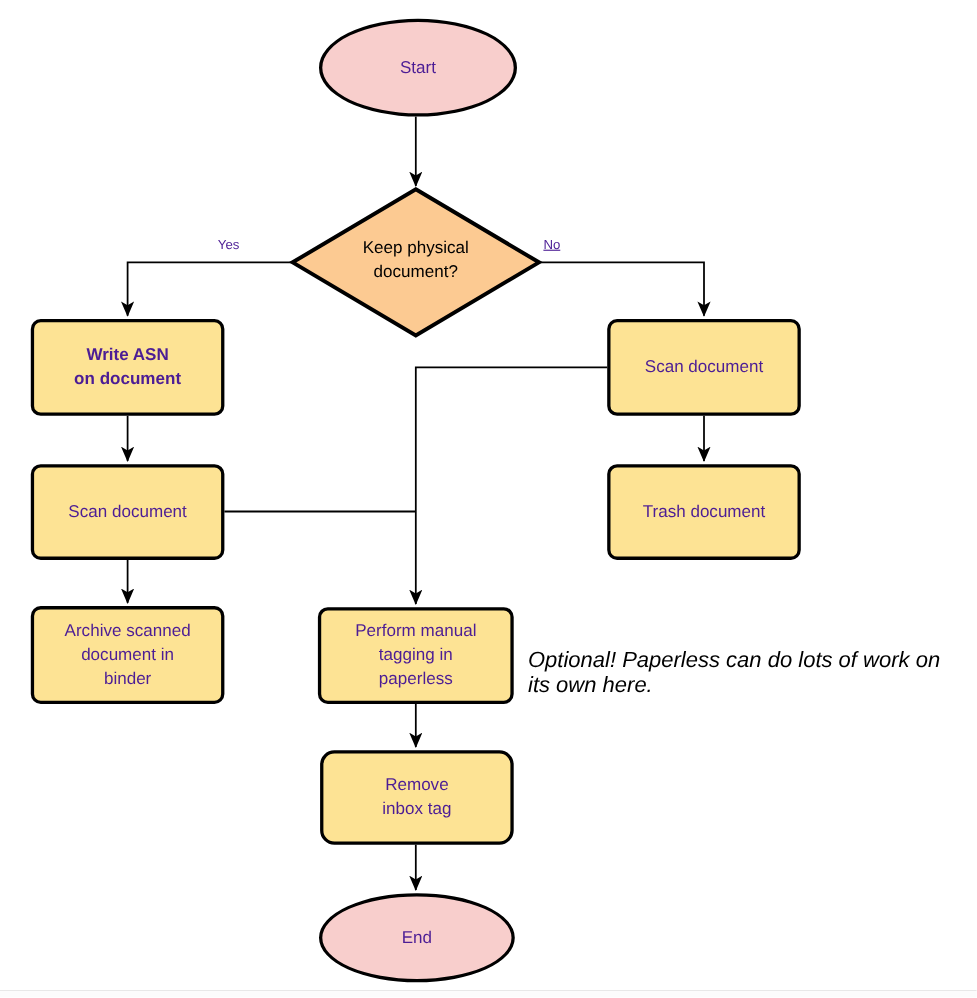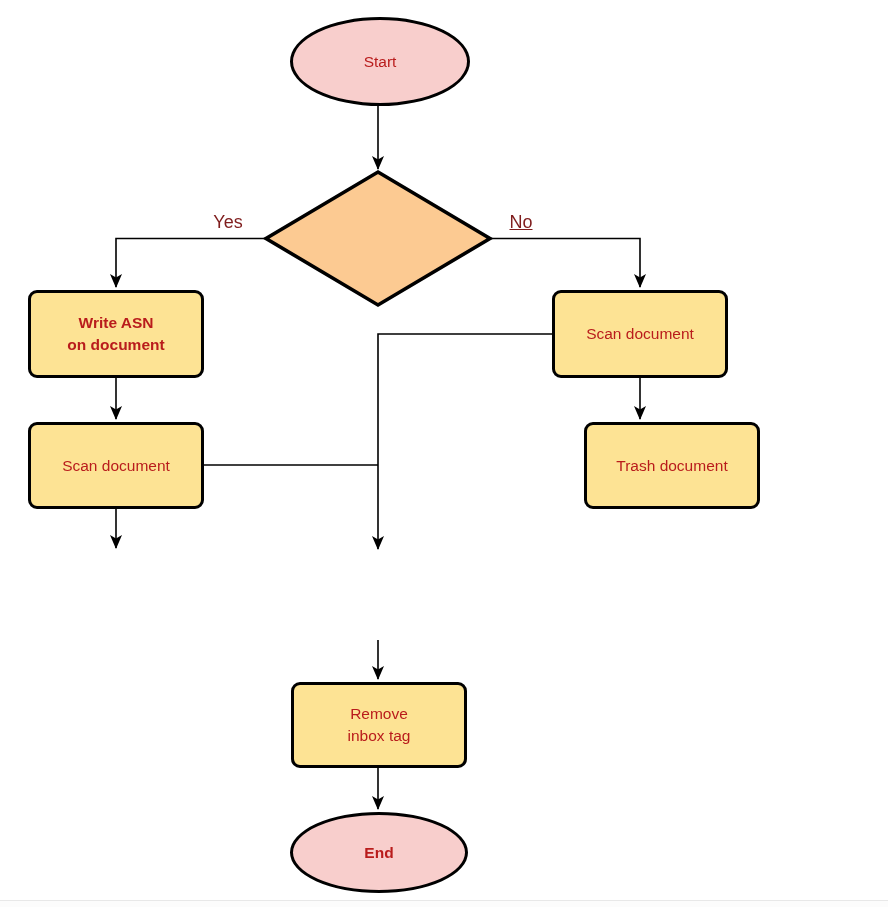--- a/index.html
+++ b/index.html
@@ -36,21 +36,21 @@
   .node {
     position: absolute;
     box-sizing: border-box;
     border: 3px solid var(--stroke, #000000);
     display: flex;
     align-items: center;
     justify-content: center;
     text-align: center;
     font-size: 15.5px;
     line-height: 22px;
-    color: #b91c1c;
+    color: #4c1d95;
   }
   .node-label {
     white-space: pre-line;
   }
   .terminal {
     background: var(--terminal-fill, #f8cecc);
     border-radius: 50%;
   }
   .process {
     background: var(--process-fill, #fde394);
@@ -62,24 +62,24 @@
     top: 215px;
     width: 180px;
     text-align: center;
     font-size: 15.5px;
     line-height: 22px;
     white-space: pre-line;
     color: #000000;
   }
   .edge-label {
     position: absolute;
-    font-size: 18px;
+    font-size: 12px;
     line-height: 20px;
-    color: #7f1d1d;
-    text-align: center;
+    color: #4c1d95;
+    text-align: left;
   }
   .edge-label.yes { left: 198px; top: 212px; width: 60px; }
   .edge-label.no  { left: 494px; top: 212px; width: 54px; text-decoration: underline; }
   .note {
     position: absolute;
     left: 480px;
     top: 589px;
     width: 408px;
     font-size: 20px;
     line-height: 23px;
@@ -103,24 +103,24 @@
     height: 6px;
     background: #fcfcfc;
   }
 
   
   .n-start   { left: 290px; top: 17px;  width: 180px; height: 89px; }
   .n-writeasn{ left: 28px;  top: 290px; width: 176px; height: 88px; font-weight: bold; }
   .n-scanl   { left: 28px;  top: 422px; width: 176px; height: 87px; }
   .n-archive { left: 28px;  top: 551px; width: 176px; height: 89px; }
   .n-scanr   { left: 552px; top: 290px; width: 176px; height: 88px; }
-  .n-trash   { left: 552px; top: 422px; width: 176px; height: 87px; margin-left: 32px; }
+  .n-trash   { left: 552px; top: 422px; width: 176px; height: 87px; }
   .n-tagging { left: 289px; top: 552px; width: 178px; height: 88px; }
-  .n-remove  { left: 291px; top: 682px; width: 176px; height: 86px; }
-  .n-end     { left: 290px; top: 812px; width: 178px; height: 81px; font-weight: bold; }
+  .n-remove  { left: 291px; top: 682px; width: 176px; height: 86px; border-radius: 13px; }
+  .n-end     { left: 290px; top: 812px; width: 178px; height: 81px; }
 </style>
 </head>
 <body>
 
 <div class="stage">
 
   <svg class="edges-svg" viewBox="0 0 888 907" xmlns="http://www.w3.org/2000/svg">
     <defs>
       <marker id="arrowhead" viewBox="0 0 14 12" refX="13" refY="6" markerWidth="14" markerHeight="12" orient="auto" markerUnits="userSpaceOnUse">
         <path d="M0,0 L14,6 L0,12 L3.5,6 Z" fill="#000000"></path>
@@ -138,43 +138,57 @@
     <path class="edge" d="M378,640 L378,679" marker-end="url(#arrowhead)"></path>
     <path class="edge" d="M378,768 L378,809" marker-end="url(#arrowhead)"></path>
 
     <polygon class="decision-shape" points="378,172 490,238.5 378,305 266,238.5"></polygon>
   </svg>
 
   <div class="node terminal n-start">
     <span class="node-label">Start</span>
   </div>
 
+  <div class="decision-label">Keep physical
+document?</div>
 
   <div class="edge-label yes">Yes</div>
   <div class="edge-label no">No</div>
 
   <div class="node process n-writeasn">
     <span class="node-label">Write ASN
 on document</span>
   </div>
 
   <div class="node process n-scanl">
     <span class="node-label">Scan document</span>
   </div>
 
+  <div class="node process n-archive">
+    <span class="node-label">Archive scanned
+document in
+binder</span>
+  </div>
 
   <div class="node process n-scanr">
     <span class="node-label">Scan document</span>
   </div>
 
   <div class="node process n-trash">
     <span class="node-label">Trash document</span>
   </div>
 
-
+  <div class="node process n-tagging">
+    <span class="node-label">Perform manual
+tagging in
+paperless</span>
+  </div>
+
+  <div class="note">Optional! Paperless can do lots of work on
+its own here.</div>
 
   <div class="node process n-remove">
     <span class="node-label">Remove
 inbox tag</span>
   </div>
 
   <div class="node terminal n-end">
     <span class="node-label">End</span>
   </div>
 

